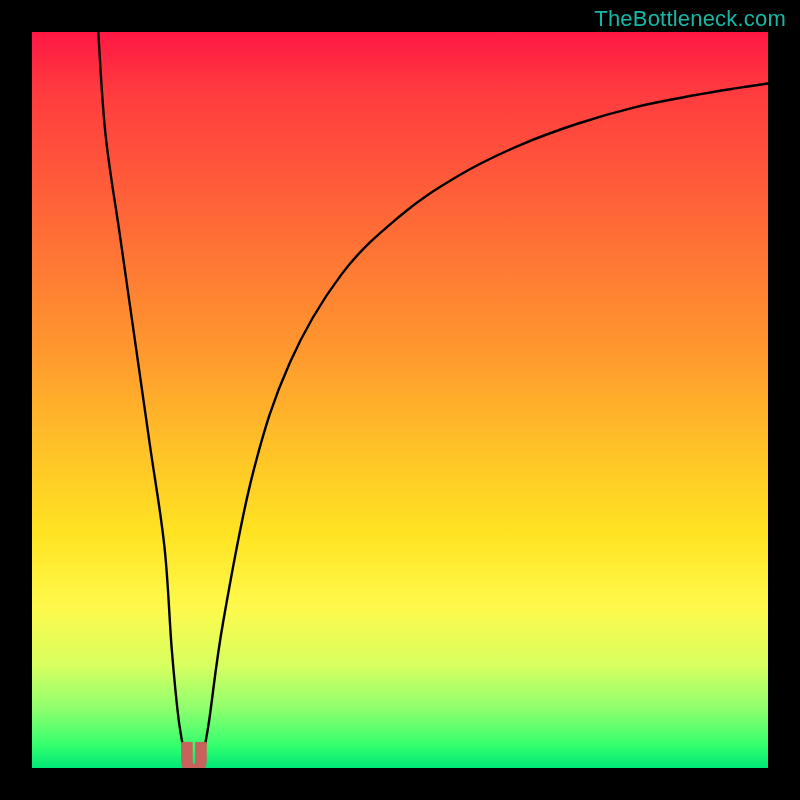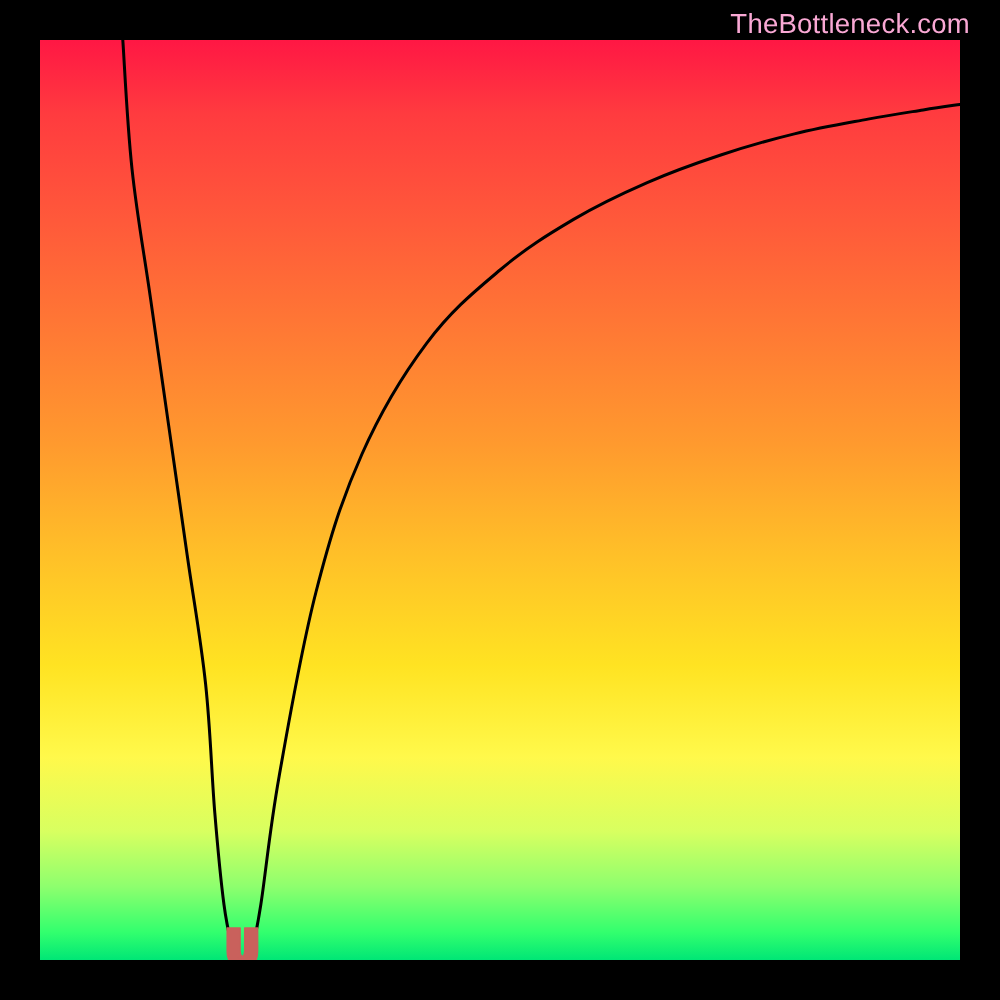--- a/index.html
+++ b/index.html
@@ -45,22 +45,22 @@
   svg.curves {
     position: absolute;
     left: 0;
     top: 0;
     width: 736px;
     height: 736px;
   }
   .watermark {
     position: absolute;
     top: 6px;
-    right: 24px;
-    color: #f9a8d4;
+    right: 14px;
+    color: #14b8a6;
     font-size: 22px;
     font-weight: 500;
     letter-spacing: 0.2px;
     user-select: none;
   }
 </style>
 </head>
 <body>
 
 <div class="frame">

